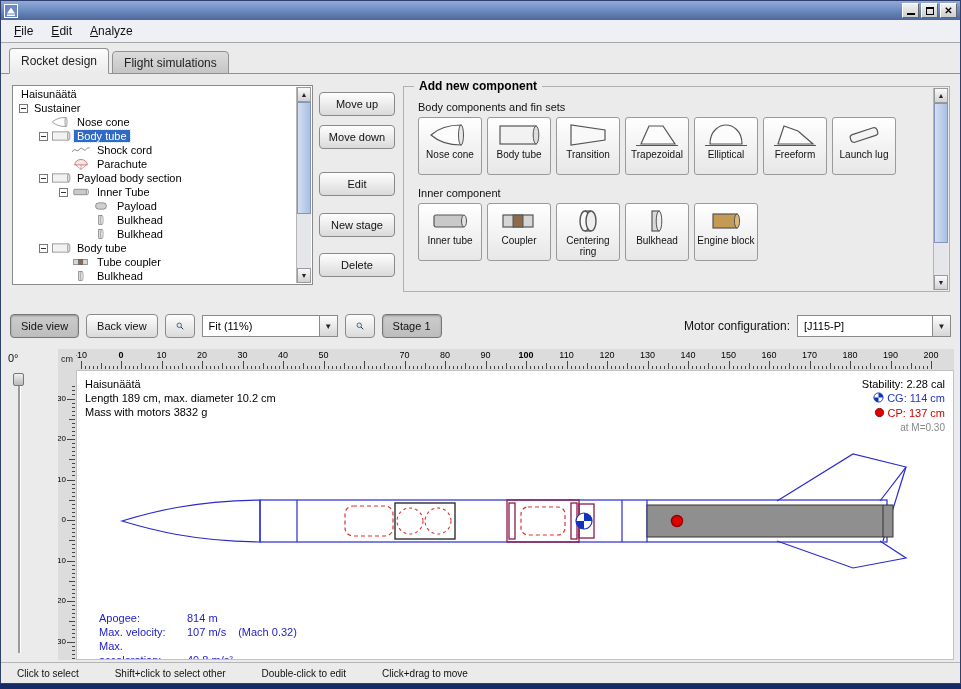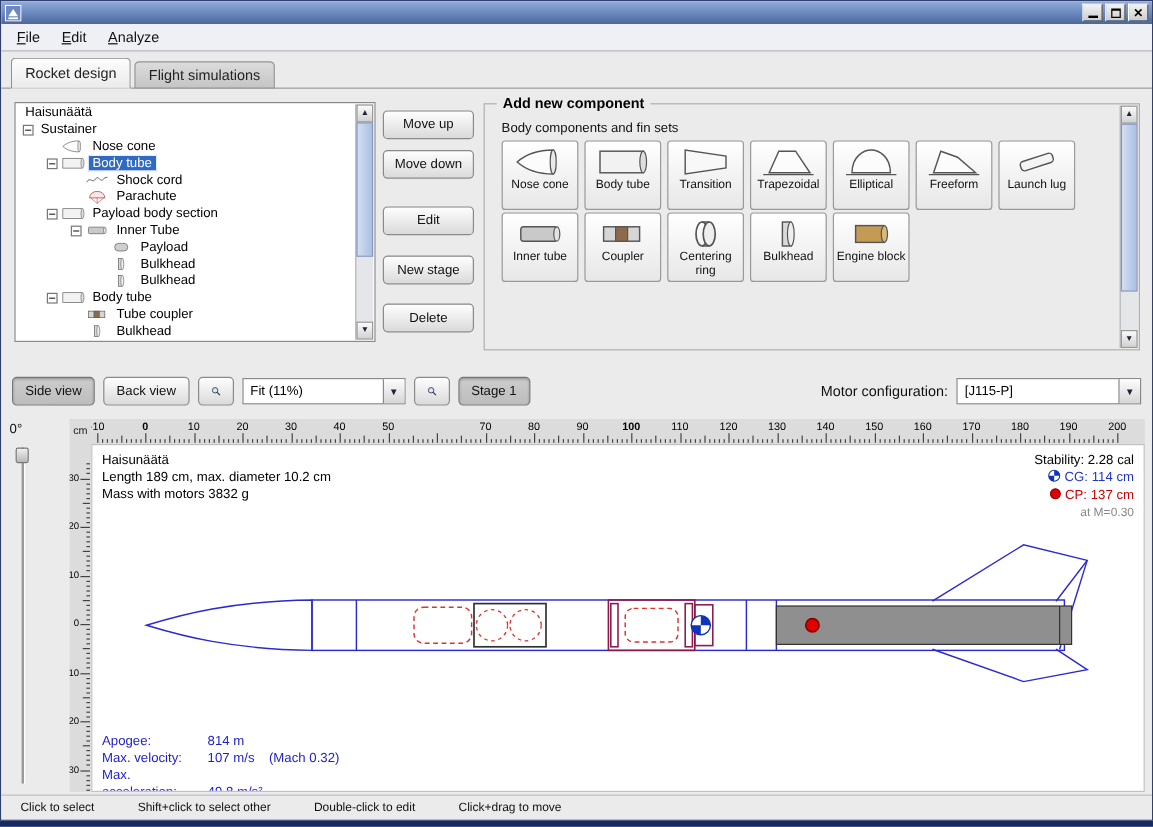--- a/index.html
+++ b/index.html
@@ -89,21 +89,21 @@
   .slider-track { position:absolute; left:5px; top:0; bottom:0; width:2px; background:#9a9a9a; box-shadow:1px 0 0 #fff; }
   .slider-handle { position:absolute; left:0; top:0; width:11px; height:13px; background:linear-gradient(#efefef,#b9b9b9); border:1px solid #777; border-radius:2px; }
   .canvas { position:absolute; left:75px; top:21px; width:878px; height:290px; background:#fff; border:1px solid #c2c2c2; overflow:hidden; }
   .rocket-svg { position:absolute; left:0; top:0; }
   .info { position:absolute; left:8px; top:6px; font-size:11px; line-height:14px; color:#000; }
   .stab { position:absolute; right:8px; top:6px; font-size:11px; line-height:14px; text-align:right; }
   .stab .cg-line { color:#2233cc; }
   .stab .cp-line { color:#cc0000; }
   .stab .mach-line { color:#888; font-size:10px; }
   .legend-icon { display:inline-block; vertical-align:-1px; margin-right:3px; }
-  .flight { position:absolute; left:8px; top:240px; font-size:11px; line-height:14px; color:#2222cc; }
+  .flight { position:absolute; left:22px; top:240px; font-size:11px; line-height:14px; color:#2222cc; }
   .flab { display:inline-block; width:88px; }
   .fextra { margin-left:12px; }
 
   
   .statusbar { height:21px; border-top:1px solid #b5b5b5; background:#ebebeb; display:flex; align-items:center; gap:36px; padding-left:16px; font-size:10px; color:#111; }
 </style>
 </head>
 <body>
 
 <div class="window">
@@ -346,20 +346,21 @@
             </button>
             <button class="comp-btn">
               <span class="cicon"><svg viewBox="0 0 44 26" width="44" height="26">
                   <g transform="rotate(-18 22 13)">
                     <rect x="8" y="9" width="28" height="8" rx="3" fill="#f4f4f4" stroke="#555" stroke-width="1.2"></rect>
                   </g>
                 </svg></span>
               <span class="cap">Launch lug</span>
             </button>
           </div>
+          <div class="group-label">Inner component</div>
           <div class="comp-row">
             <button class="comp-btn">
               <span class="cicon"><svg viewBox="0 0 44 26" width="44" height="26">
                   <rect x="6" y="7" width="30" height="12" rx="2" fill="#c9c9c9" stroke="#555" stroke-width="1.2"></rect>
                   <ellipse cx="36" cy="13" rx="2.5" ry="6" fill="#e2e2e2" stroke="#555" stroke-width="1"></ellipse>
                 </svg></span>
               <span class="cap">Inner tube</span>
             </button>
             <button class="comp-btn">
               <span class="cicon"><svg viewBox="0 0 44 26" width="44" height="26">

